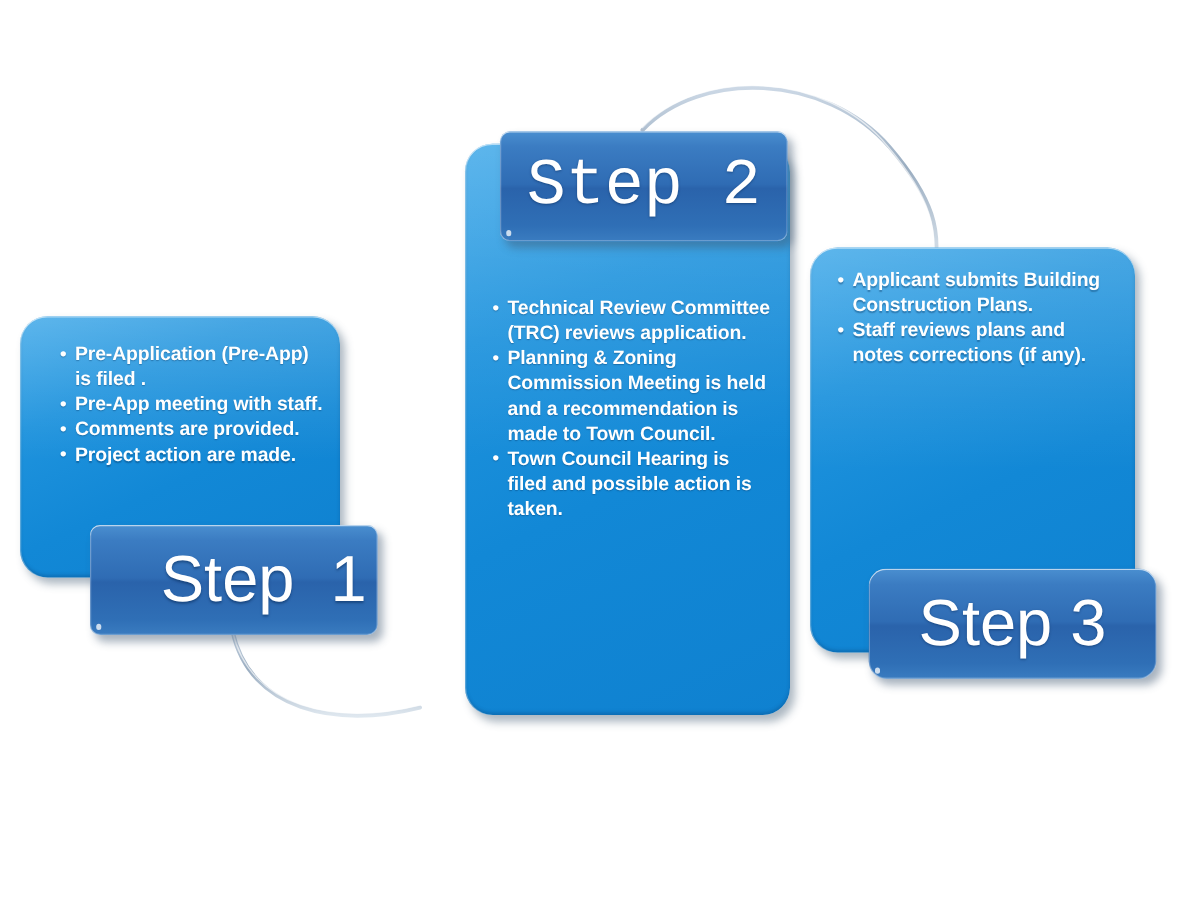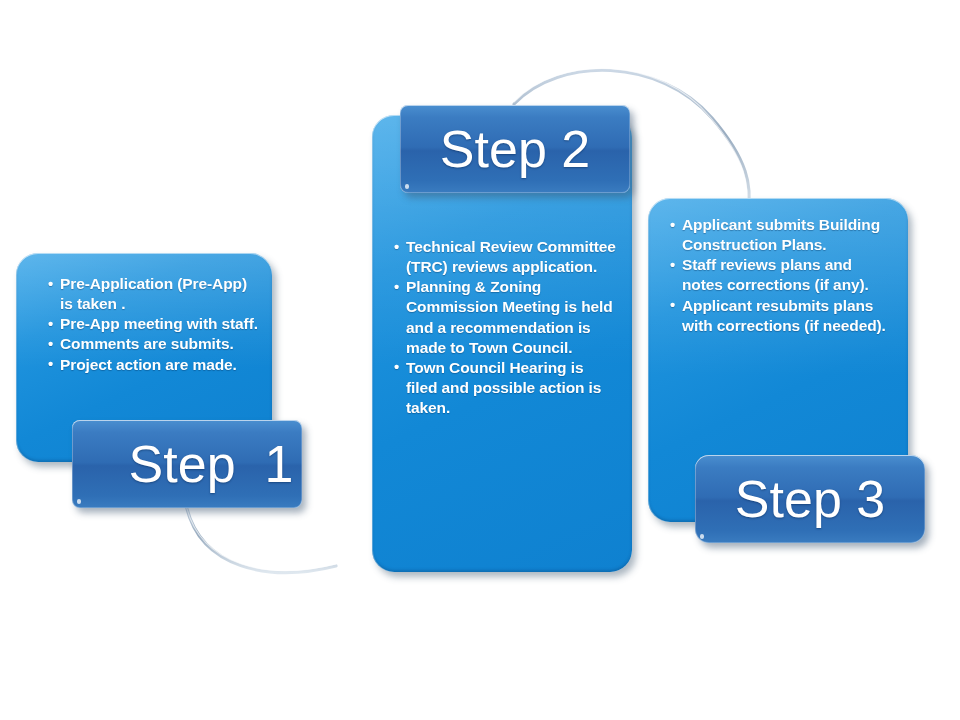--- a/index.html
+++ b/index.html
@@ -153,45 +153,44 @@
 
     <path d="M 186 505 C 200 568, 268 583, 336 566" fill="none" stroke="url(#arcGrad)" stroke-width="3.2" stroke-linecap="round" opacity="0.95"></path>
     <path d="M 186 505 C 200 566, 268 581, 336 564" fill="none" stroke="#ffffff" stroke-width="1.1" stroke-linecap="round" opacity="0.65"></path>
 
     <path d="M 514 104 C 560 56, 660 58, 712 118 C 748 160, 752 186, 748 212" fill="none" stroke="url(#arcGrad)" stroke-width="3.2" stroke-linecap="round" opacity="0.95"></path>
     <path d="M 514 102 C 560 54, 660 56, 710 117 C 746 159, 750 186, 746 212" fill="none" stroke="#ffffff" stroke-width="1.1" stroke-linecap="round" opacity="0.65"></path>
   </svg>
 
   <div class="content-box" style="left:16px; top:253px; width:256px; height:209px;">
     <ul class="bullet-list" style="top:21px; left:32px; right:14px;">
-      <li>Pre-Application (Pre-App) is taken .</li>
+      <li>Pre-Application (Pre-App) is filed .</li>
       <li>Pre-App meeting with staff.</li>
-      <li>Comments are submits.</li>
+      <li>Comments are provided.</li>
       <li>Project action are made.</li>
     </ul>
   </div>
   <div class="step-plate" style="left:72px; top:420px; width:230px; height:88px;padding-left:48px;">
     <span class="plate-text">Step  1</span>
   </div>
 
   <div class="content-box" style="left:328px; top:115px; width:260px; height:457px;margin-left:44px;">
     <ul class="bullet-list" style="top:122px; left:22px; right:14px;">
       <li>Technical Review Committee (TRC) reviews application.</li>
       <li>Planning &amp; Zoning Commission Meeting is held and a recommendation is made to Town Council.</li>
       <li>Town Council Hearing is filed and possible action is taken.</li>
     </ul>
   </div>
-  <div class="step-plate" style="left:400px; top:105px; width:230px; height:88px;">
+  <div class="step-plate" style="left:400px; top:105px; width:230px; height:88px;font-family:Liberation Mono, monospace;">
     <span class="plate-text">Step 2</span>
   </div>
 
   <div class="content-box" style="left:648px; top:198px; width:260px; height:324px;padding-left:25px;">
     <ul class="bullet-list" style="top:17px; left:22px; right:12px;">
       <li>Applicant submits Building Construction Plans.</li>
       <li>Staff reviews plans and notes corrections (if any).</li>
-      <li>Applicant resubmits plans with corrections (if needed).</li>
     </ul>
   </div>
   <div class="step-plate" style="left:695px; top:455px; width:230px; height:88px;border-radius:14px;">
     <span class="plate-text">Step 3</span>
   </div>
 
 </div>
 
 </body></html>

